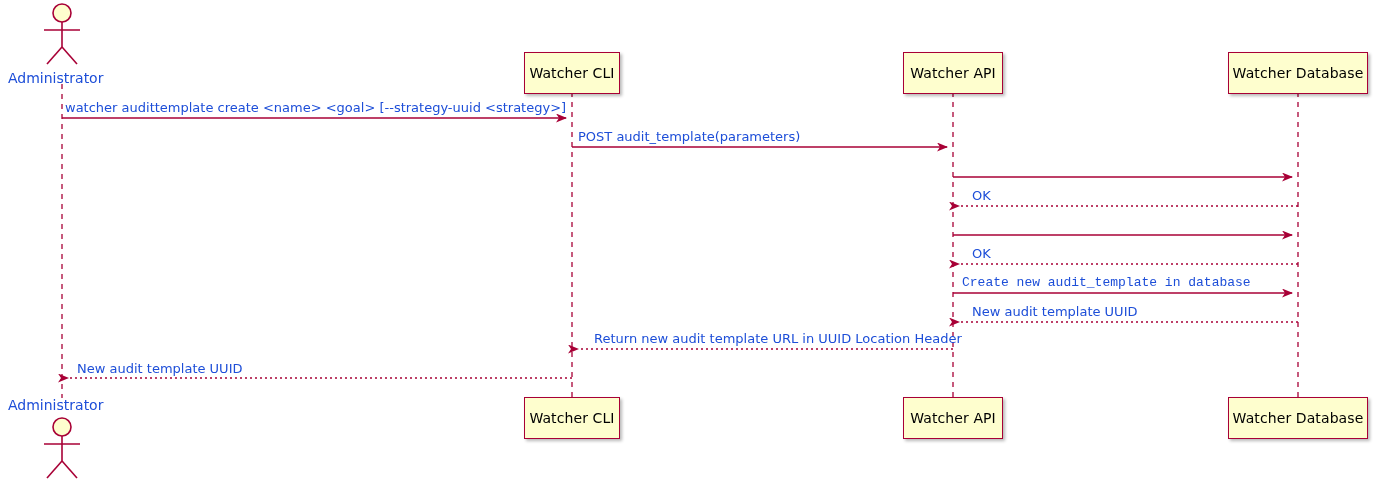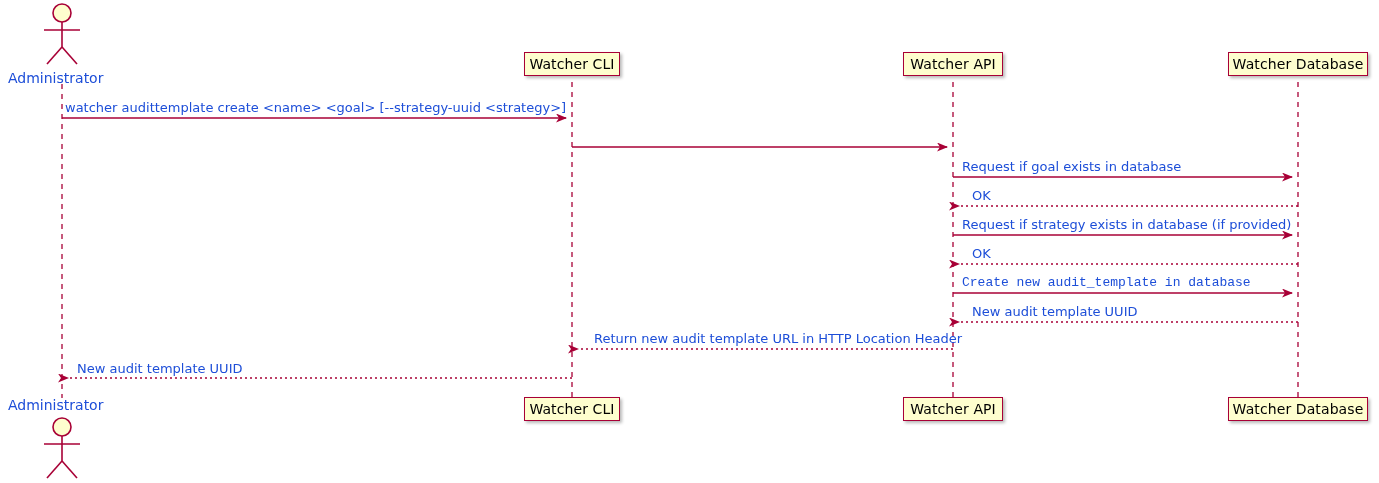--- a/index.html
+++ b/index.html
@@ -28,21 +28,21 @@
   .participant-box {
     position: absolute;
     box-sizing: border-box;
     background: #FEFECE;
     border: 1.5px solid #A80036;
     border-radius: 0;
     box-shadow: 2px 2px 3px rgba(0,0,0,0.28);
     display: flex;
     align-items: center;
     justify-content: center;
-    height: 24px;
+    height: 42px;
     color: #000000;
     font-size: 14px;
     font-family: "DejaVu Sans", sans-serif;
     white-space: nowrap;
     letter-spacing: 0.1px;
   }
   .actor-label {
     position: absolute;
     color: #1d4ed8;
     font-size: 14px;
@@ -146,30 +146,29 @@
   <div class="participant-box" style="left:1228px; top:397px; width:140px;">
     <span>Watcher Database</span>
   </div>
 
   <div class="actor-label" style="left:8px; top:70px;">Administrator</div>
 
   <div class="actor-label" style="left:8px; top:397px;">Administrator</div>
 
   <div class="msg-label" style="left:65px; top:101px;">watcher audittemplate create &lt;name&gt; &lt;goal&gt; [--strategy-uuid &lt;strategy&gt;]</div>
 
+  <div class="msg-label" style="left:578px; top:130px;">POST audit_template(parameters)</div>
 
-  <div class="msg-label" style="left:962px; top:160px;">Request if goal exists in database</div>
 
   <div class="msg-label" style="left:972px; top:189px;">OK</div>
 
-  <div class="msg-label" style="left:962px; top:218px;">Request if strategy exists in database (if provided)</div>
 
   <div class="msg-label" style="left:972px; top:247px;">OK</div>
 
   <div class="msg-label" style="left:962px; top:276px;font-family:Liberation Mono, monospace;">Create new audit_template in database</div>
 
   <div class="msg-label" style="left:972px; top:305px;">New audit template UUID</div>
 
-  <div class="msg-label" style="left:594px; top:332px;">Return new audit template URL in HTTP Location Header</div>
+  <div class="msg-label" style="left:594px; top:332px;">Return new audit template URL in UUID Location Header</div>
 
   <div class="msg-label" style="left:77px; top:362px;">New audit template UUID</div>
 
 </div>
 
 </body></html>

